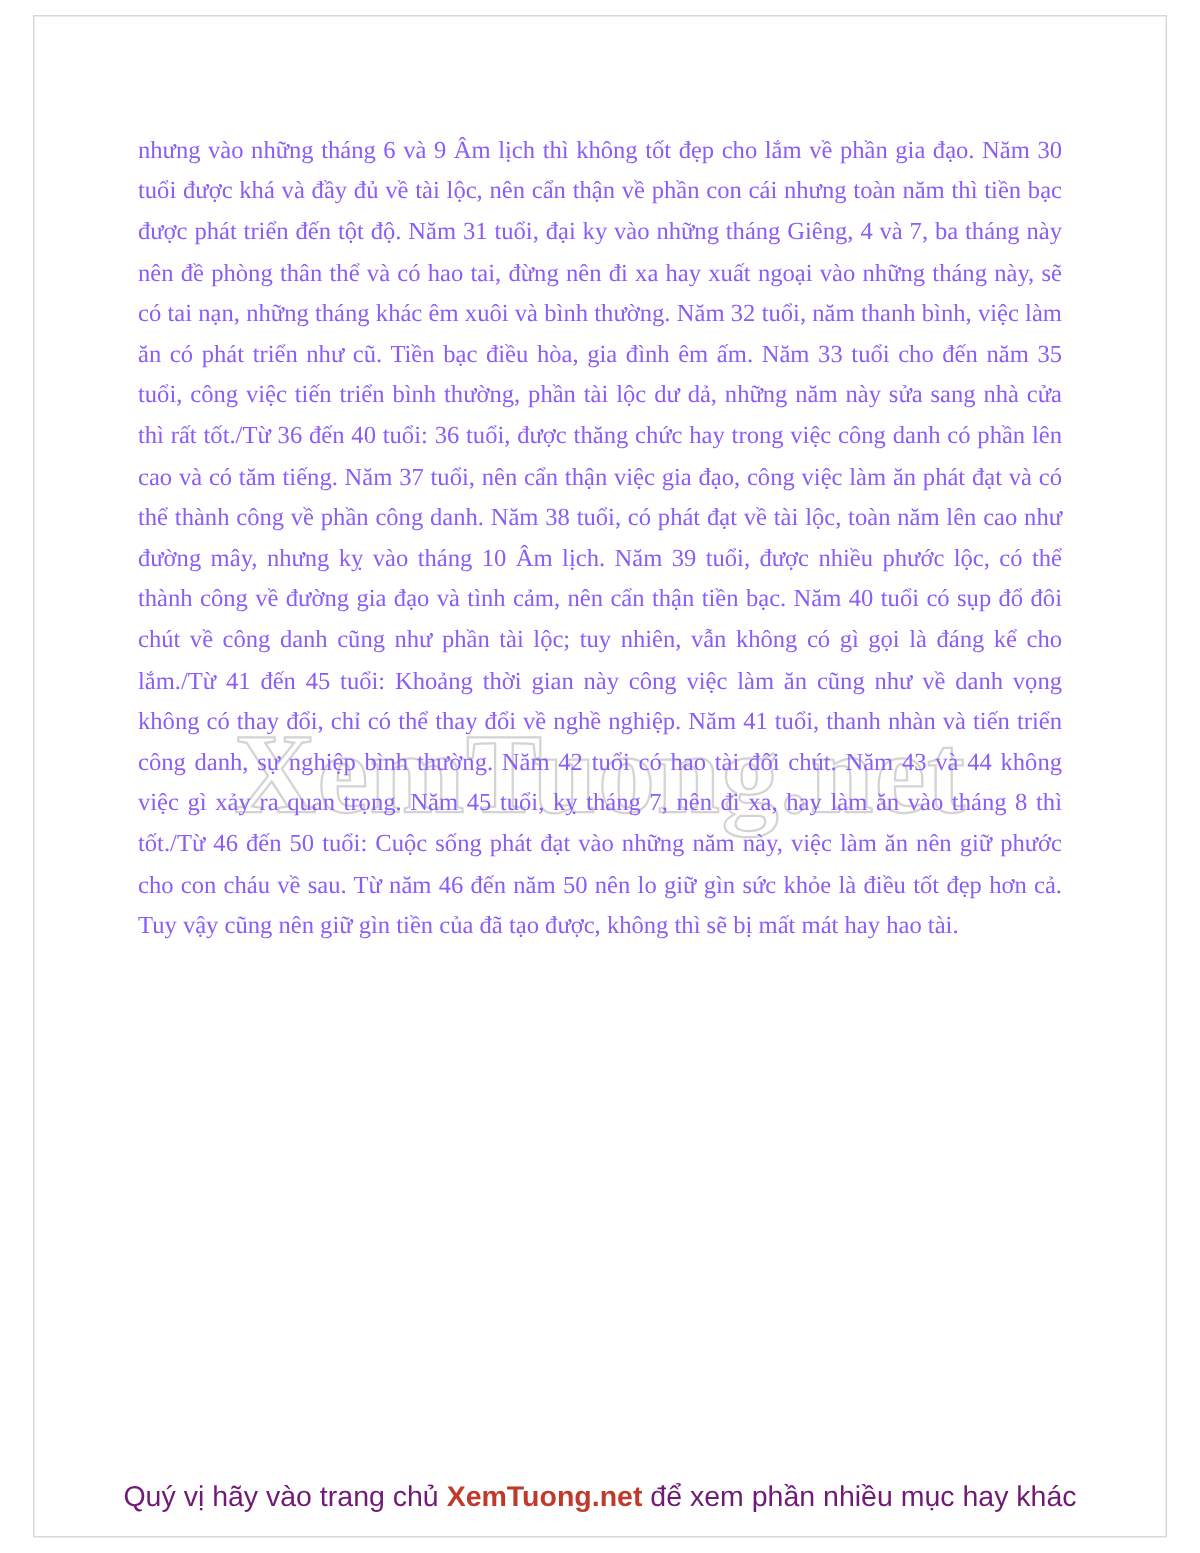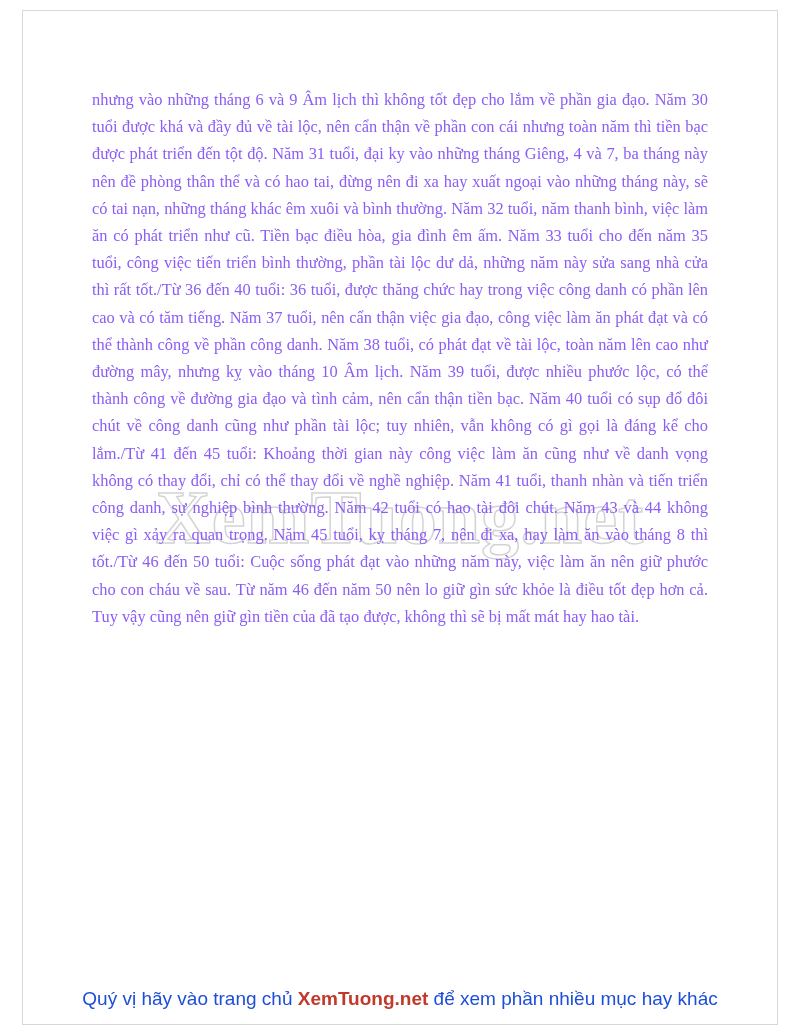--- a/index.html
+++ b/index.html
@@ -70,21 +70,21 @@
     text-align: center;
     font-family: "Liberation Sans", sans-serif;
     font-size: 19px;
     color: #1a1a1a;
   }
   .footer .brand {
     color: #c0392b;
     font-weight: bold;
   }
   .footer .plain {
-    color: #1d4ed8;
+    color: #701a75;
   }
 </style>
 </head>
 <body>
 
 <div class="page">
 
   <div class="page-border"></div>
 
   <div class="watermark">XemTuong.net</div>

